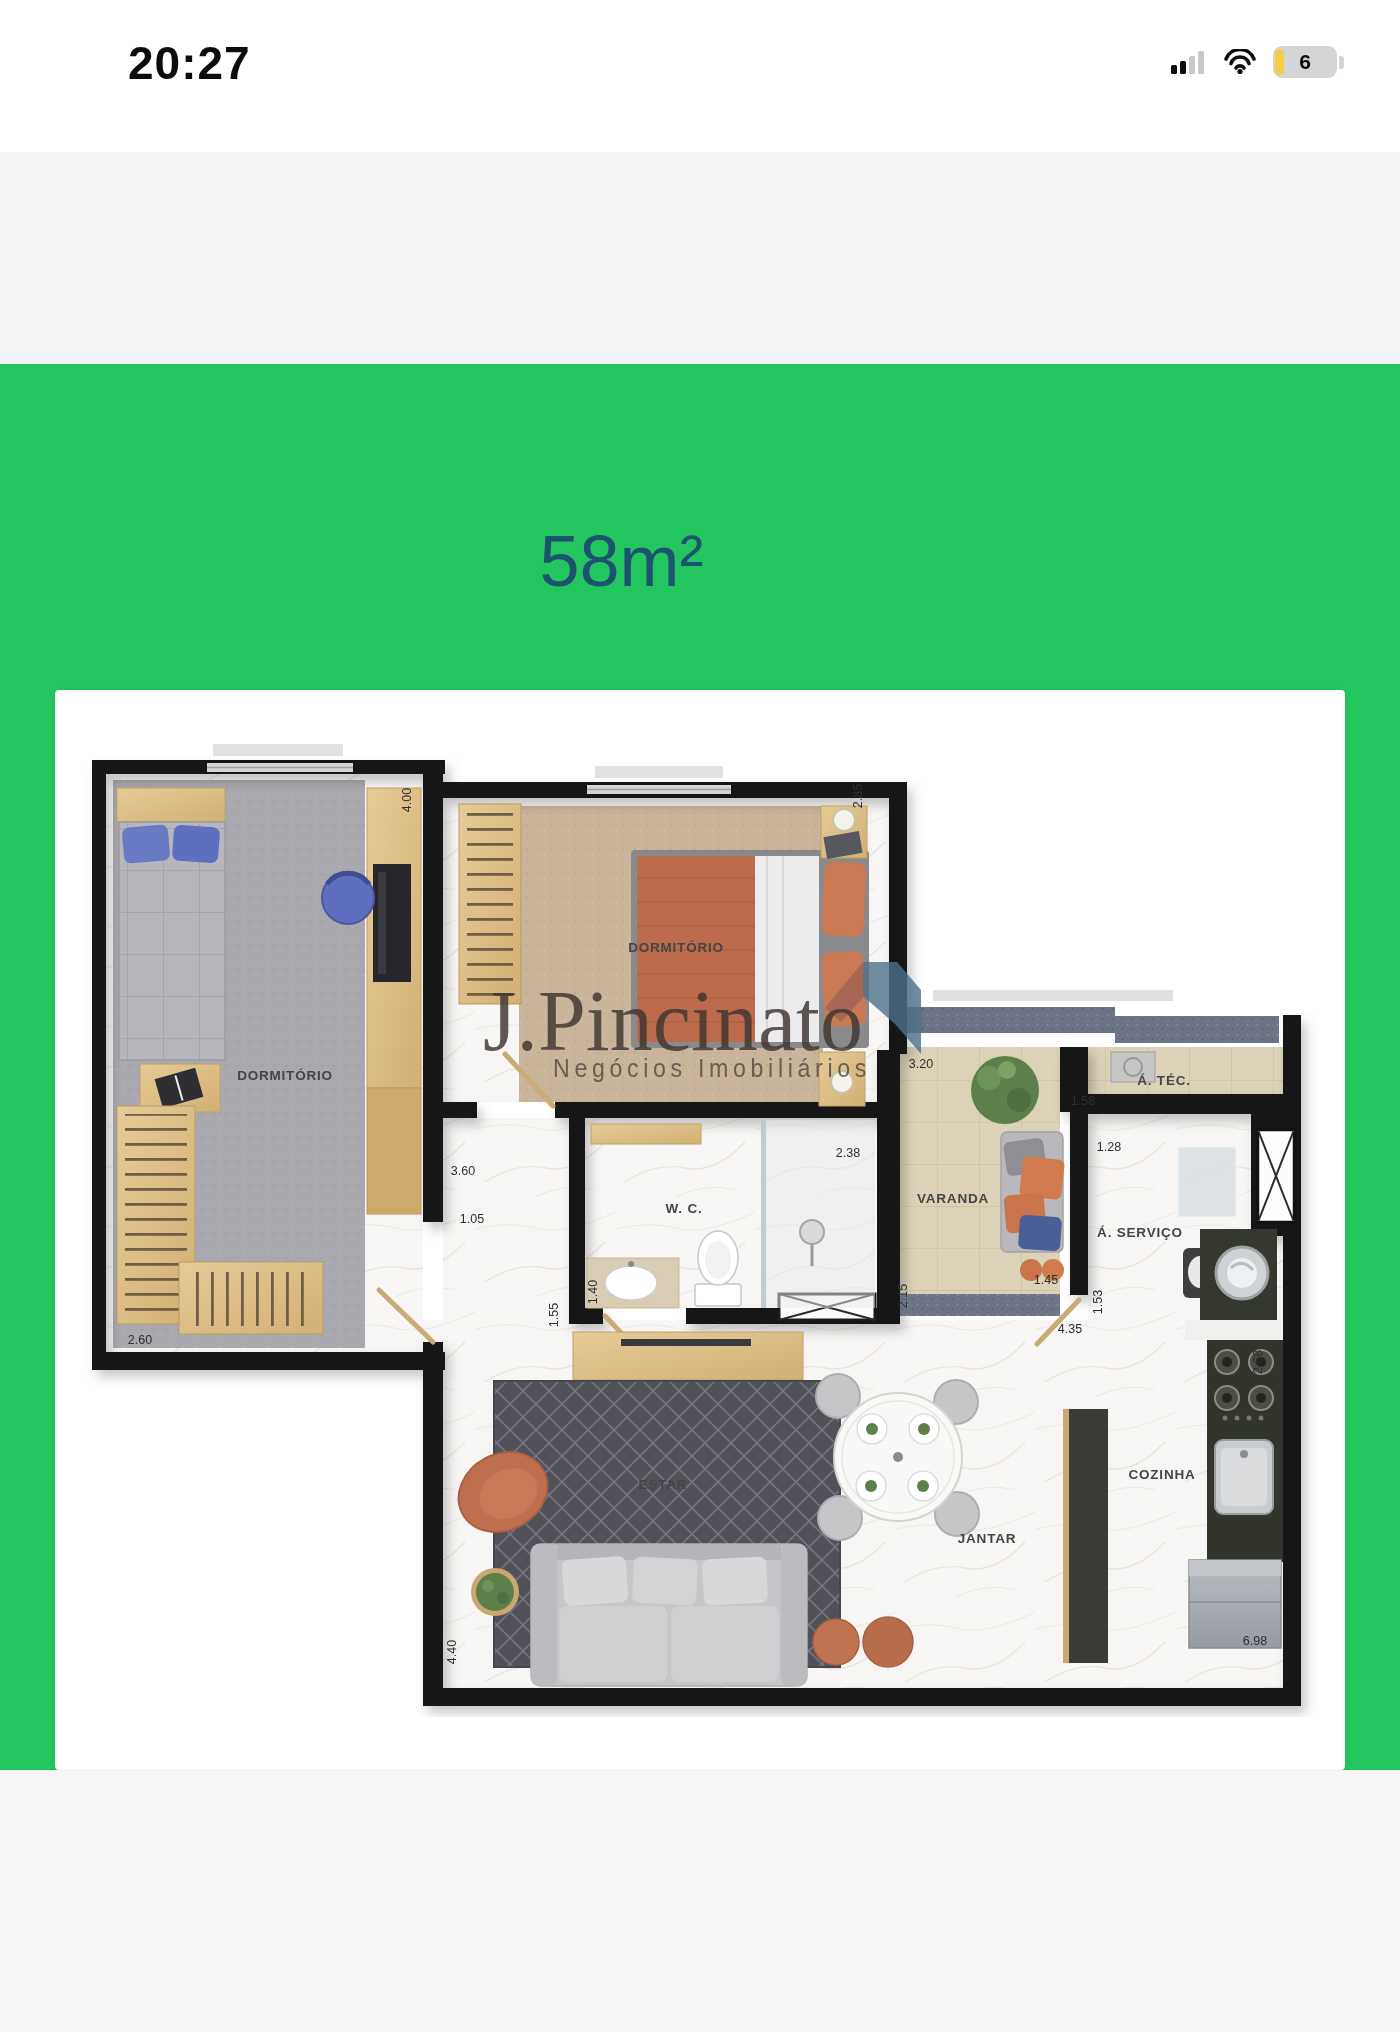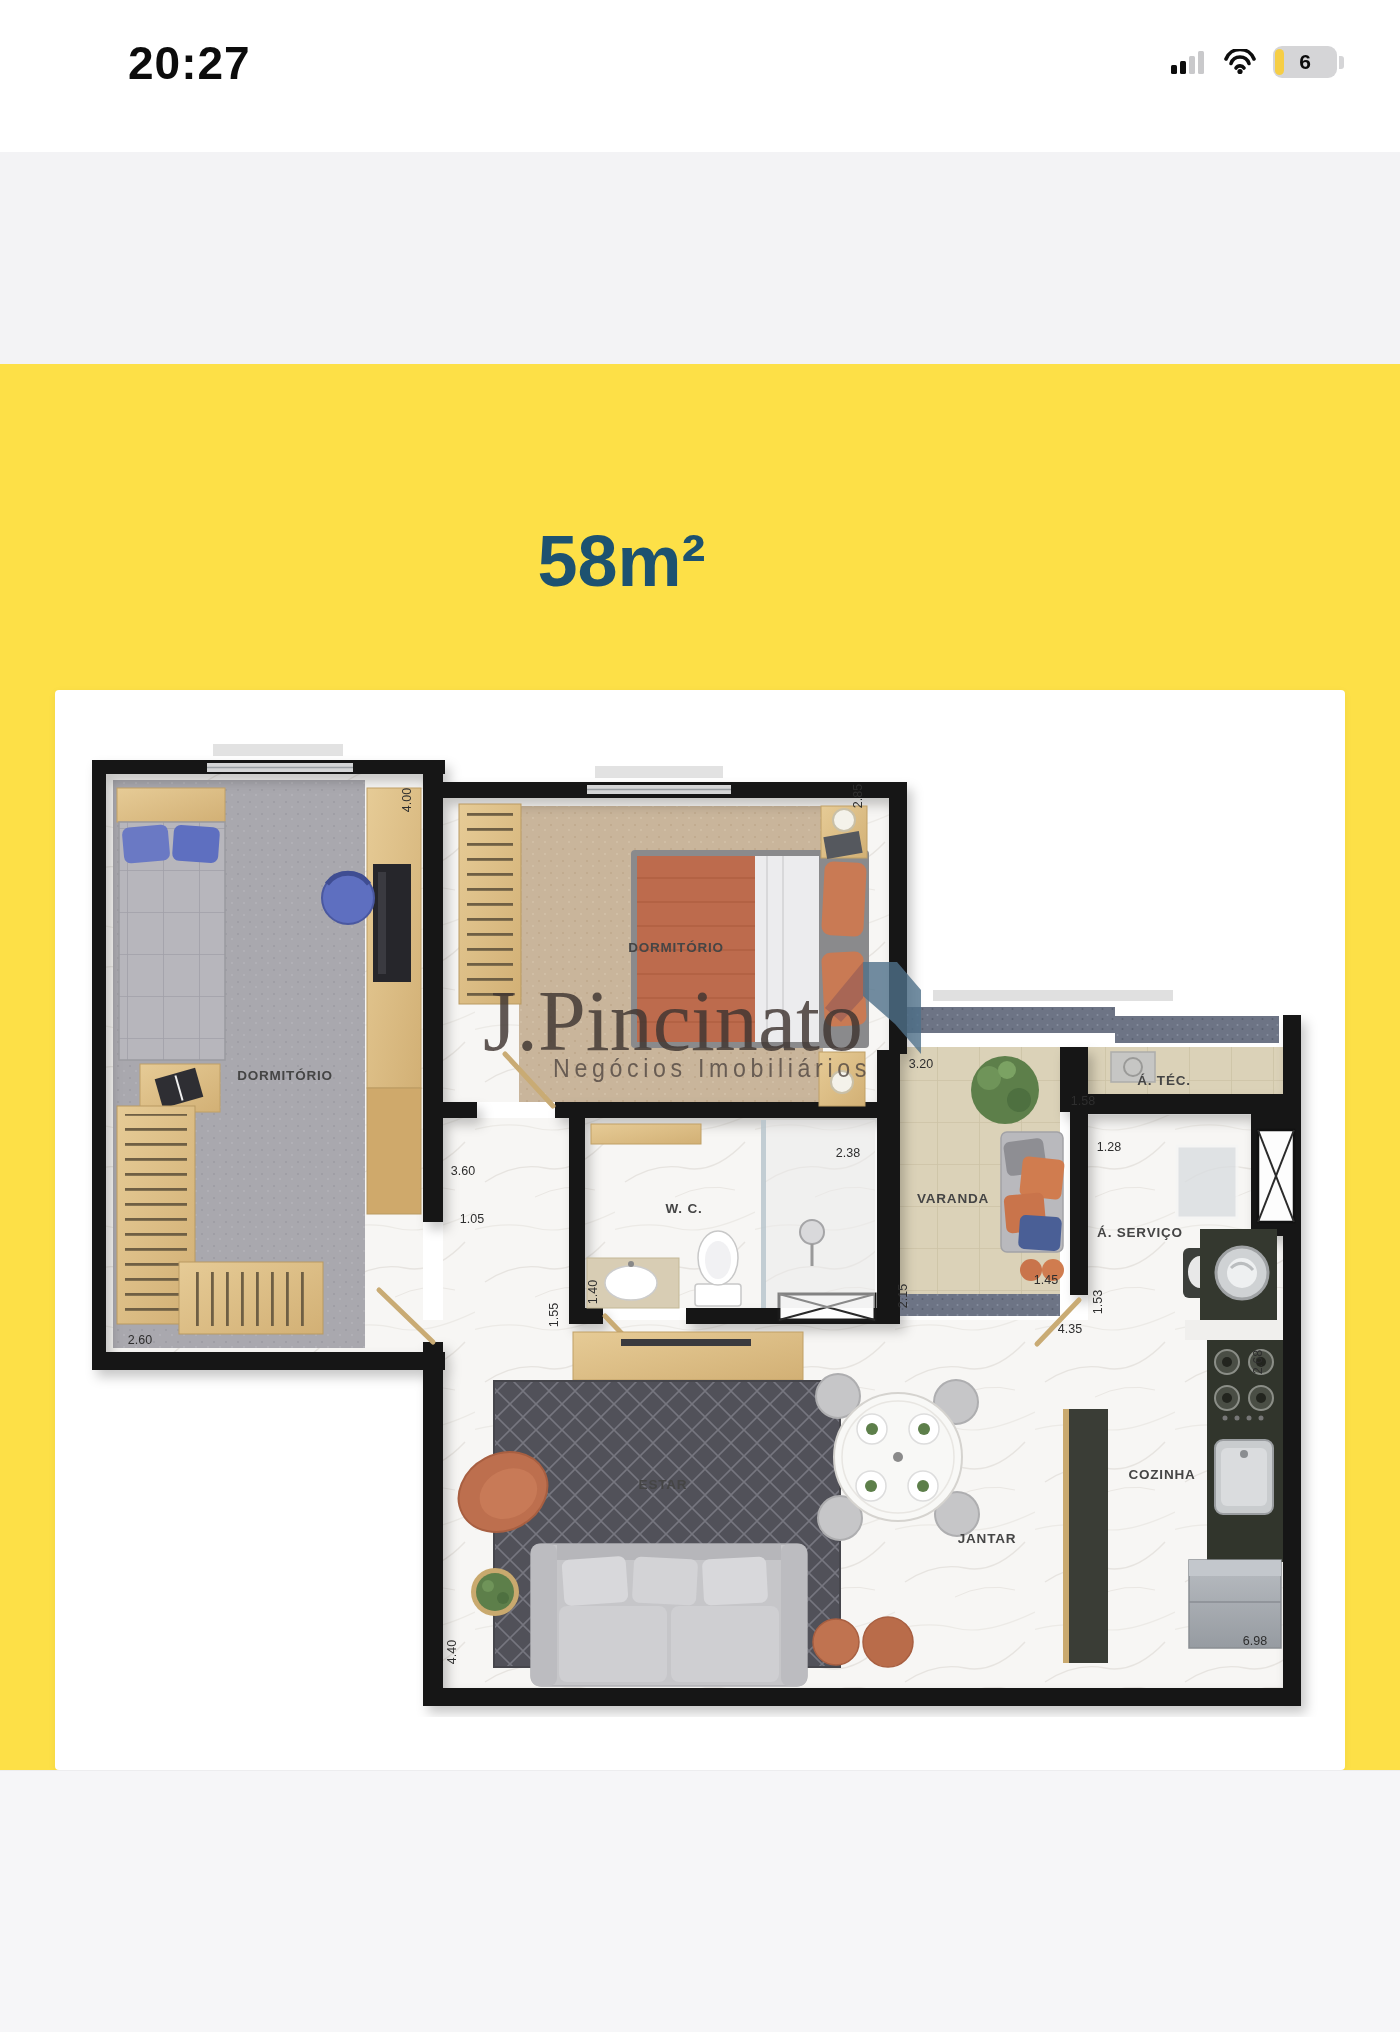--- a/index.html
+++ b/index.html
@@ -1,33 +1,33 @@
 <!DOCTYPE html>
 <html><head>
 <meta charset="utf-8">
 <style>
   * { margin:0; padding:0; box-sizing:border-box; }
   html,body { width:1400px; }
   body { font-family:"Liberation Sans", sans-serif; background:#fbfbfb; }
-  .screen { position:relative; width:1400px; height:2032px; background:#fde047; overflow:hidden; }
+  .screen { position:relative; width:1400px; height:2032px; background:#22c55e; overflow:hidden; }
 
   
   .status-bar { position:absolute; top:0; left:0; width:1400px; height:152px; background:#ffffff; }
   .time { position:absolute; left:128px; top:36px; font-size:46px; font-weight:700; letter-spacing:1px; color:#0c0c0c; }
   .status-icons { position:absolute; right:56px; top:46px; display:flex; align-items:center; gap:16px; }
   .battery { position:relative; width:64px; height:32px; background:#d5d5d7; border-radius:9px; display:flex; align-items:center; justify-content:center; }
   .battery .charge { position:absolute; left:2px; top:3px; width:9px; height:26px; border-radius:5px; background:#f6ce45; }
   .battery .pct { font-size:21px; font-weight:700; color:#0b0b0b; position:relative; }
   .battery-tip { width:5px; height:13px; background:#d5d5d7; border-radius:0 3px 3px 0; margin-left:2px; }
 
   
   .headline-band { position:absolute; top:152px; left:0; width:1400px; height:212px; background:#f3f3f5; display:flex; flex-direction:column; align-items:center; justify-content:center; }
   .headline-line { font-size:78px; line-height:92px; font-weight:700; color:#1d5270; letter-spacing:-1px; text-align:center; }
 
-  .area-label { position:absolute; top:520px; left:0; width:1243px; text-align:center; font-size:72px; font-weight:700; color:#1d5270; }
+  .area-label { position:absolute; top:520px; left:0; width:1243px; text-align:center; font-size:72px; font-weight:400; color:#1d5270; }
 
   
   .plan-card { position:absolute; top:690px; left:55px; width:1290px; height:1080px; background:#ffffff; border-radius:4px; box-shadow:0 2px 8px rgba(0,0,0,0.05); }
   .plan-card svg { position:absolute; top:12px; left:0; }
 
   .bottom-band { position:absolute; top:1770px; left:0; width:1400px; height:262px; background:#f6f6f8; border-top:1px solid #ededef; }
 
   svg text { font-family:"Liberation Sans", sans-serif; }
   .room-label { font-size:13.5px; font-weight:700; fill:#454545; letter-spacing:0.8px; }
   .dim-label { font-size:12.5px; fill:#2e2e2e; }

